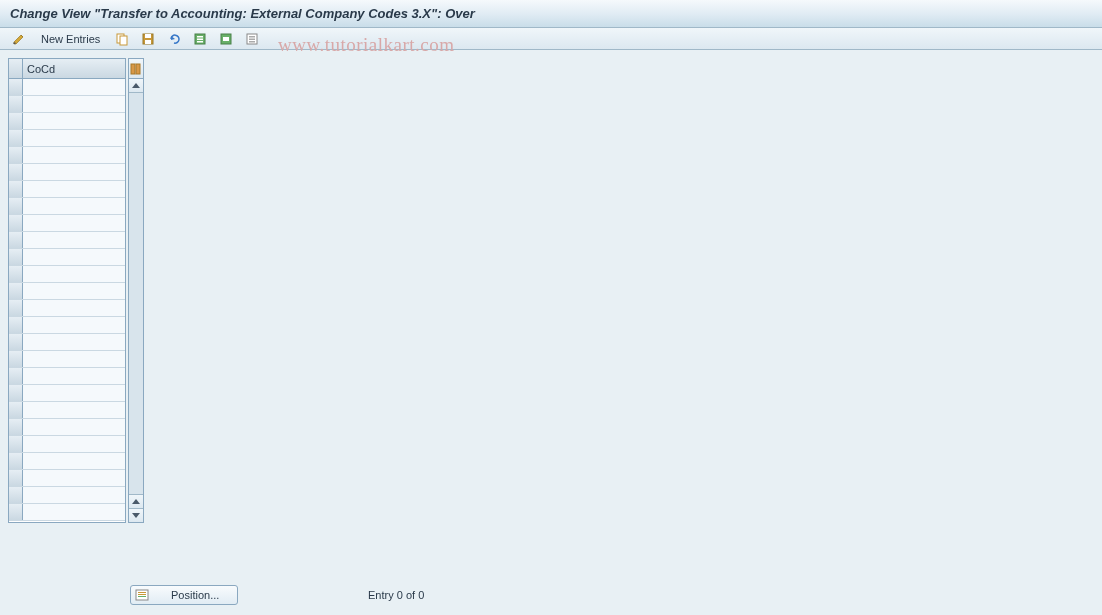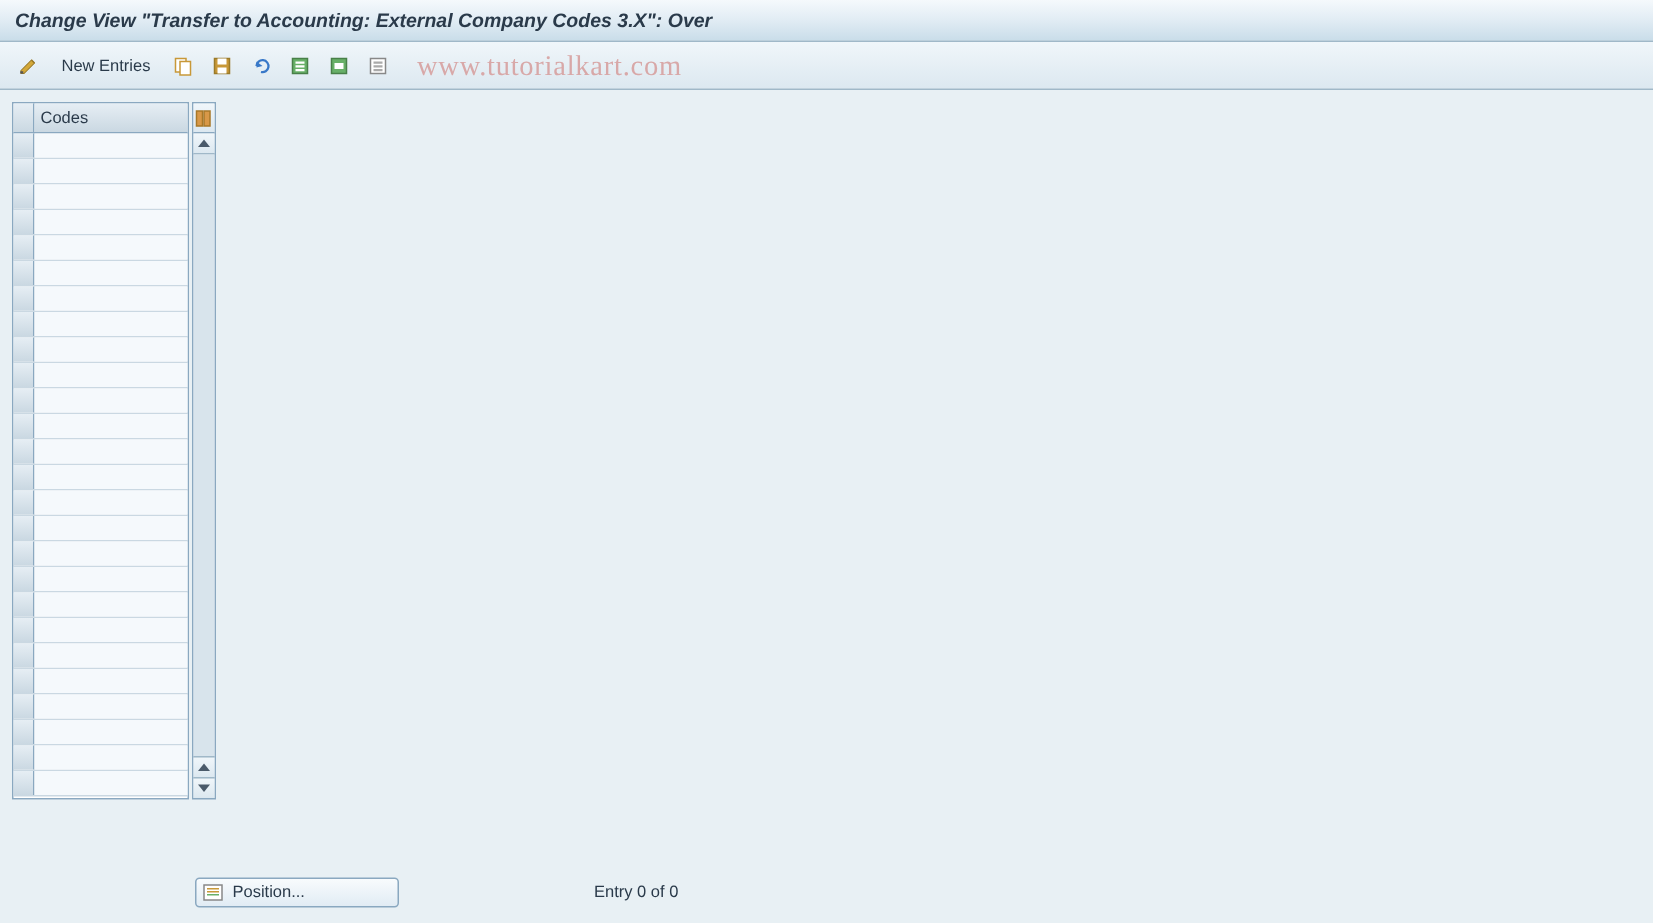--- a/index.html
+++ b/index.html
@@ -20,21 +20,21 @@
       align-items: center;
       padding: 0 10px;
     }
     .title-text {
       font-style: italic;
       font-weight: bold;
       font-size: 13px;
       color: #2a3a4a;
     }
     .toolbar {
-      height: 32px;
+      height: 22px;
       background: linear-gradient(to bottom, #f0f6fa 0%, #dce8f0 100%);
       border-bottom: 1px solid #a0b8c8;
       display: flex;
       align-items: center;
       padding: 0 8px;
       gap: 4px;
       position: relative;
     }
     .toolbar-btn {
       height: 20px;
@@ -155,28 +155,28 @@
       left: 0;
       width: 100%;
       height: 24px;
       display: flex;
       align-items: center;
       padding: 0 130px;
       gap: 130px;
     }
     .position-btn {
       height: 20px;
-      width: 136px;
+      width: 108px;
       background: linear-gradient(to bottom, #f8fbfd 0%, #e1ecf4 100%);
       border: 1px solid #8aa8c0;
       border-radius: 3px;
       display: flex;
       align-items: center;
       padding: 0 4px;
-      gap: 6px;
+      gap: 22px;
       cursor: pointer;
       font-size: 11px;
       color: #2a3a4a;
       text-align: right;
     }
     .entry-text {
       font-size: 11px;
       color: #2a3a4a;
     }
     .icon-svg { display: block; }
@@ -238,21 +238,21 @@
         <rect x="4" y="9" width="6" height="1.5" fill="#aaa"></rect>
       </svg>
   </button>
   <div class="watermark">www.tutorialkart.com</div>
 </div>
 
 <div class="content">
   <div class="table-container">
     <div class="table-header-row">
       <div class="row-selector-header"></div>
-      <div class="col-header">Codes</div>
+      <div class="col-header">CoCd</div>
     </div>
     <div class="table-body" id="table-body">
         <div class="table-row">
           <div class="row-selector"></div>
           <div class="cell"></div>
         </div>
         <div class="table-row">
           <div class="row-selector"></div>
           <div class="cell"></div>
         </div>

